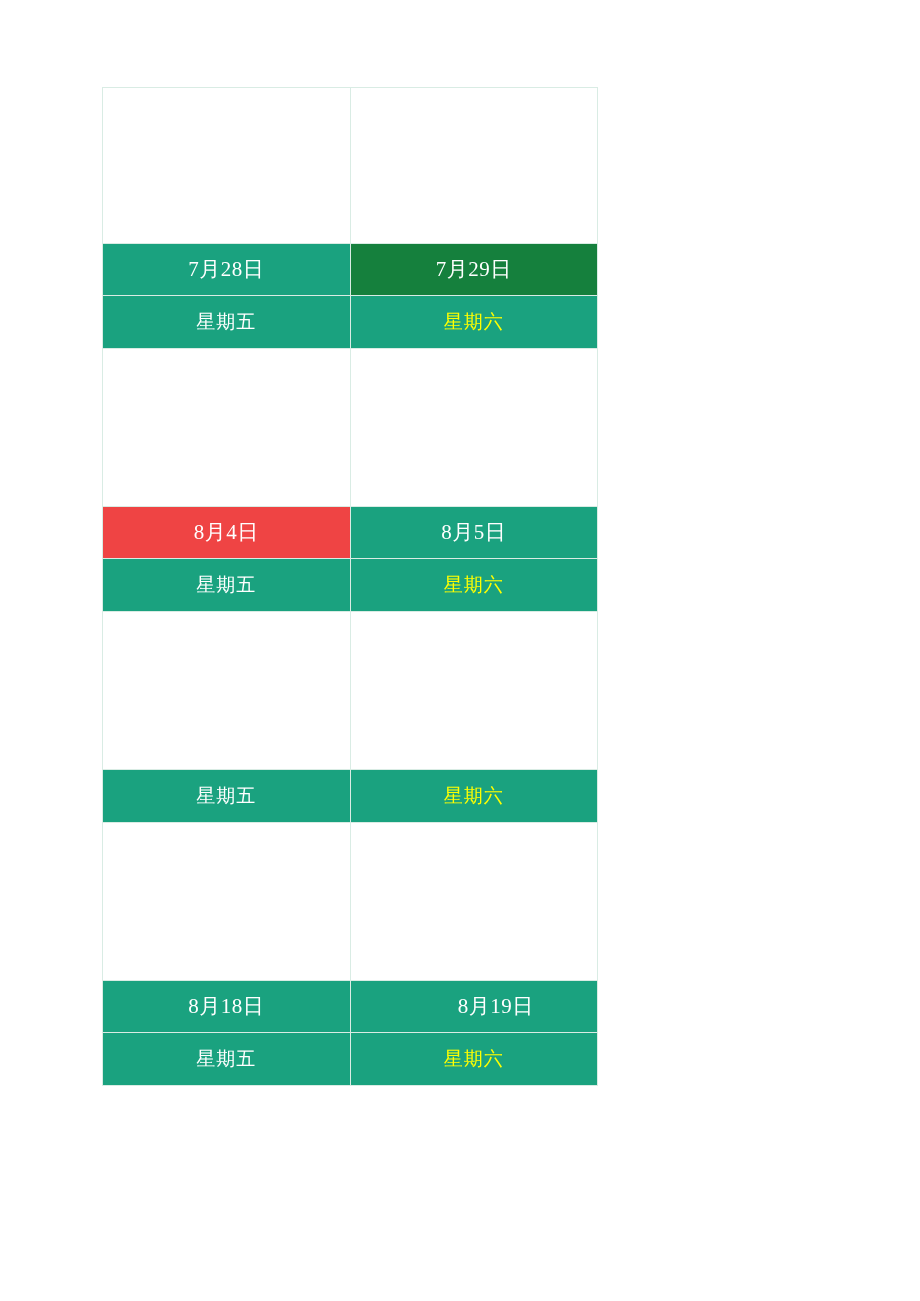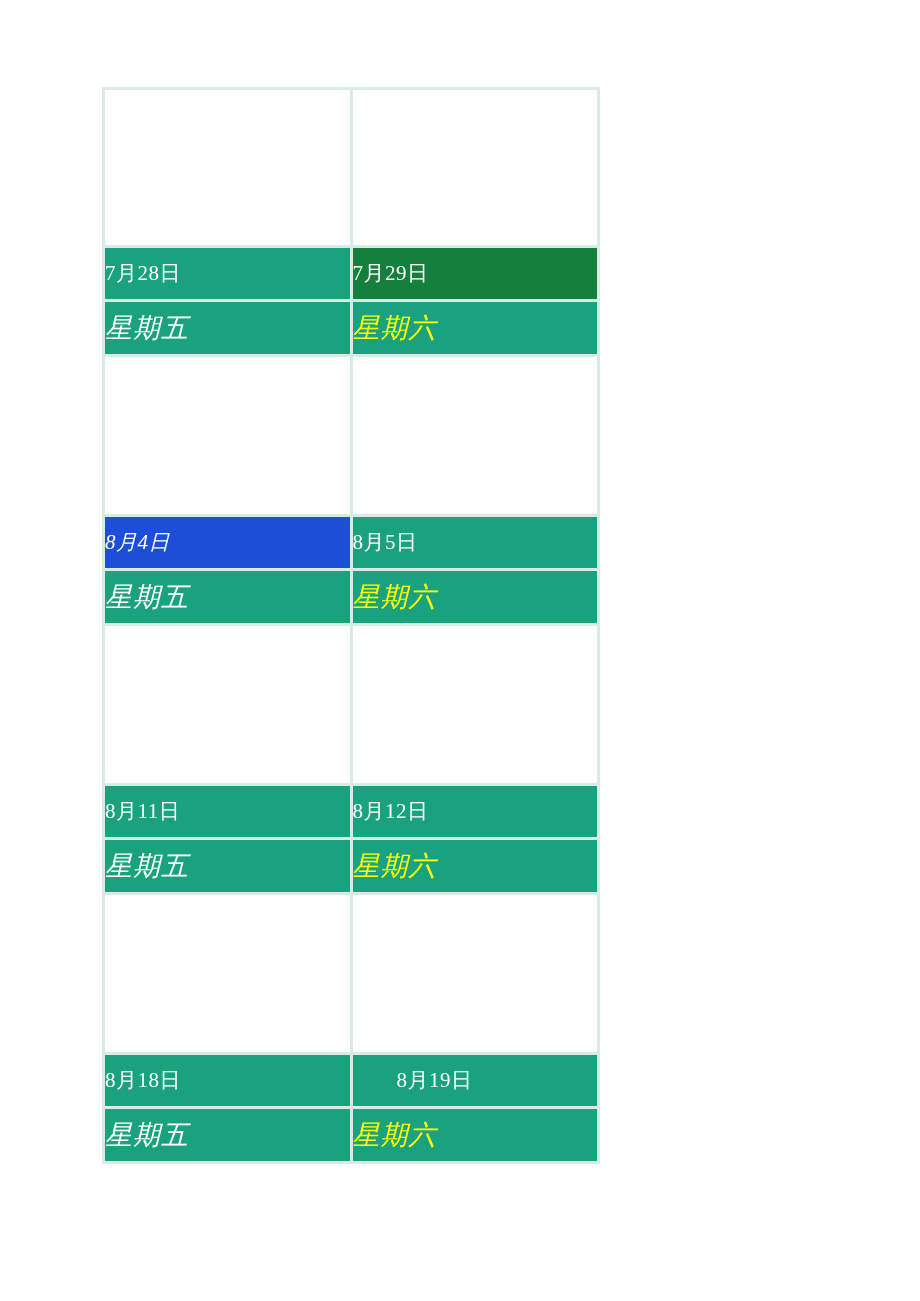--- a/index.html
+++ b/index.html
@@ -35,24 +35,25 @@
     border-collapse: collapse;
     table-layout: fixed;
   }
 
   #calendar-table col.col-left,
   #calendar-table col.col-right {
     width: 247.5px;
   }
 
   #calendar-table td {
-    border: 3px solid #000000;
+    border: 1px solid #000000;
     padding: 0;
     margin: 0;
     vertical-align: middle;
+    text-align: center;
     background: #ffffff;
   }
 
   
   tr.blank-row td {
     height: 155px;
     background: #ffffff;
   }
   tr.blank-row-tall td {
     height: 157px;
@@ -68,25 +69,24 @@
     letter-spacing: 0.5px;
     line-height: 51px;
     white-space: nowrap;
   }
 
   
   tr.weekday-row td {
     height: 52px;
     background: #1aa27f;
     color: #ffffff;
-    font-size: 27px;
+    font-size: 19px;
     letter-spacing: 1px;
     line-height: 52px;
     white-space: nowrap;
-    font-style: italic;
   }
 
   
   td.weekend-cell {
     color: #ffff00 !important;
   }
 
   .cell-text {
     display: inline-block;
   }
@@ -122,47 +122,39 @@
         <td class="weekend-cell" style="background-color: rgb(26, 162, 127); color: rgb(255, 255, 0); border-color: rgb(217, 236, 228);">
           <span class="cell-text">星期六</span>
         </td>
       </tr>
 
       <tr class="blank-row-tall">
         <td style="border-color: rgb(217, 236, 228);"></td>
         <td style="border-color: rgb(217, 236, 228);"></td>
       </tr>
       <tr class="date-row">
-        <td style="background-color: #1d4ed8; color: rgb(255, 255, 255); border-color: rgb(217, 236, 228); font-style: italic;">
+        <td style="background-color: #ef4444; color: rgb(255, 255, 255); border-color: rgb(217, 236, 228);">
           <span class="cell-text">8月4日</span>
         </td>
         <td style="background-color: rgb(26, 162, 127); color: rgb(255, 255, 255); border-color: rgb(217, 236, 228); font-family: Liberation Serif, serif;">
           <span class="cell-text">8月5日</span>
         </td>
       </tr>
       <tr class="weekday-row">
         <td style="background-color: rgb(26, 162, 127); color: rgb(255, 255, 255); border-color: rgb(217, 236, 228);">
           <span class="cell-text">星期五</span>
         </td>
         <td class="weekend-cell" style="background-color: rgb(26, 162, 127); color: rgb(255, 255, 0); border-color: rgb(217, 236, 228);">
           <span class="cell-text">星期六</span>
         </td>
       </tr>
 
       <tr class="blank-row-tall">
         <td style="border-color: rgb(217, 236, 228);"></td>
         <td style="border-color: rgb(217, 236, 228);"></td>
-      </tr>
-      <tr class="date-row">
-        <td style="background-color: rgb(26, 162, 127); color: rgb(255, 255, 255); border-color: rgb(217, 236, 228);">
-          <span class="cell-text">8月11日</span>
-        </td>
-        <td style="background-color: rgb(26, 162, 127); color: rgb(255, 255, 255); border-color: rgb(217, 236, 228);">
-          <span class="cell-text">8月12日</span>
-        </td>
       </tr>
       <tr class="weekday-row">
         <td style="background-color: rgb(26, 162, 127); color: rgb(255, 255, 255); border-color: rgb(217, 236, 228);">
           <span class="cell-text">星期五</span>
         </td>
         <td class="weekend-cell" style="background-color: rgb(26, 162, 127); color: rgb(255, 255, 0); border-color: rgb(217, 236, 228);">
           <span class="cell-text">星期六</span>
         </td>
       </tr>
 

